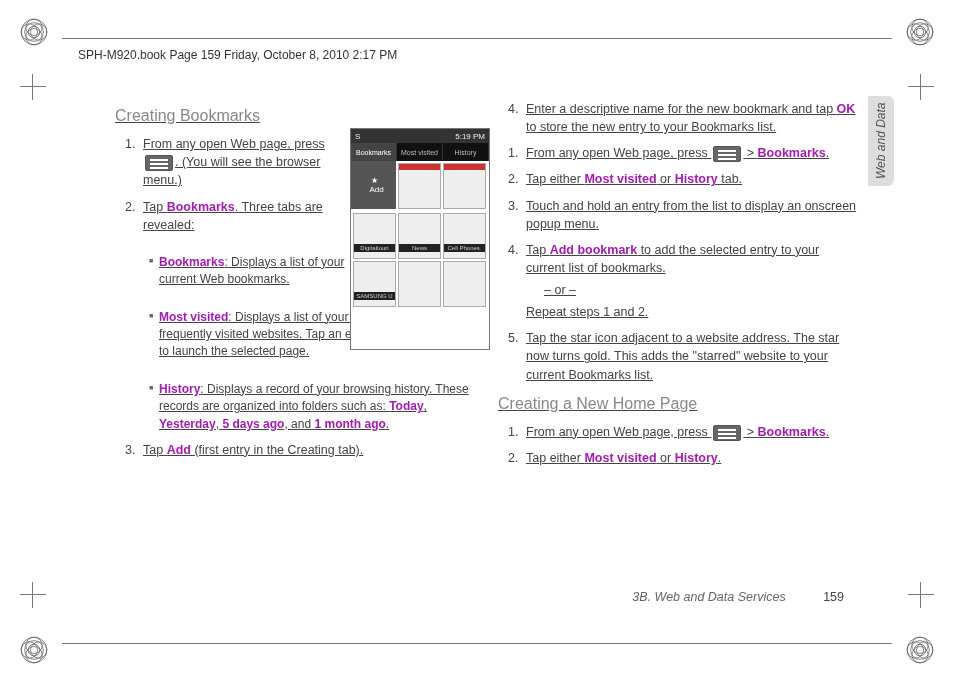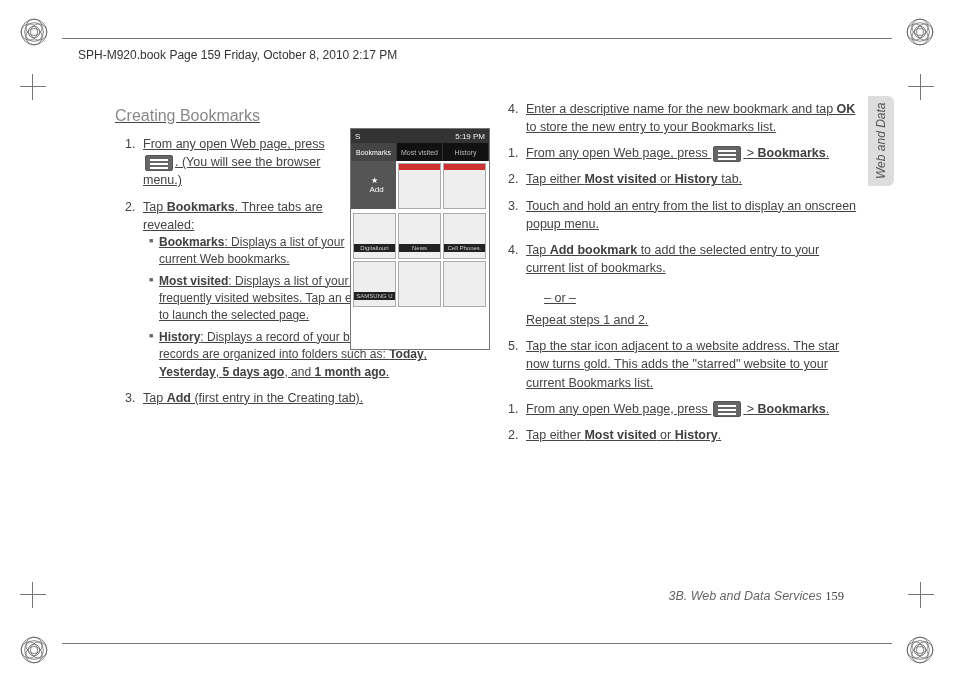--- a/index.html
+++ b/index.html
@@ -42,25 +42,25 @@
 
   
   .col { position:absolute; top:100px; width:360px; font-size:12.5px; line-height:1.45; color:#444;text-decoration:underline; }
   .col.left  { left:115px; }
   .col.right { left:498px; }
 
   h3 { font-size:16px; font-weight:400; color:#888; margin:4px 0 8px 0; }
   ol { list-style:none; counter-reset:step; margin-left:10px; }
   ol > li { counter-increment:step; position:relative; padding-left:18px; margin-bottom:8px; }
   ol > li::before { content:counter(step) "."; position:absolute; left:0; top:0; font-size:12.5px; color:#444; }
-  .sub { margin:0 0 4px 6px; position:relative; padding-left:10px; font-size:12px; }
+  .sub { margin:20px 0 4px 6px; position:relative; padding-left:10px; font-size:12px; }
   .sub::before { content:"■"; position:absolute; left:0; top:2px; font-size:7px; color:#666; }
-  .b { font-weight:bold; color:#404040; }
+  .b { font-weight:bold; color:#a21caf; }
   .indent { margin-left:18px; margin-bottom:6px; }
-  .orline { margin:12px 0 4px 18px; }
+  .orline { margin:4px 0 4px 18px; }
 
   
   .menu-icon {
     display:inline-block; vertical-align:middle; width:28px; height:16px;
     border:1px solid #555; border-radius:2px; background:#666; position:relative; margin:0 2px;
   }
   .menu-icon::before {
     content:""; position:absolute; left:4px; right:4px; top:3px; height:2px; background:#fff;
     box-shadow:0 4px 0 #fff, 0 8px 0 #fff;
   }
@@ -75,21 +75,21 @@
   .pstar { display:inline-block; margin-right:4px; color:#fff; }
   .pgrid { display:flex; flex-wrap:wrap; padding:2px; gap:2px; }
   .pthumb { width:43px; height:46px; background:#eee; border:1px solid #aaa; font-size:5px; color:#333; overflow:hidden; }
   .pthumb .cap { background:#222; color:#ccc; font-size:6px; text-align:center; padding:1px 0; margin-top:30px; }
   .pthumb .redbar { height:6px; background:#c33; }
 
   
   .wrap-phone { width:210px; }
 
   .footer { position:absolute; bottom:78px; right:110px; font-size:12.5px; font-style:italic; color:#666; }
-  .footer .pn { font-style:normal; color:#444;font-family:Liberation Serif, serif; }
+  .footer .pn { font-style:normal; margin-left:34px; color:#444; }
 </style>
 </head>
 <body>
 
 <div class="spiro tl"><svg viewBox="0 0 24 24">
       <g fill="none" stroke="#555" stroke-width="0.6">
         <circle cx="12" cy="12" r="11"></circle>
         <circle cx="12" cy="12" r="8"></circle>
         <circle cx="12" cy="12" r="5"></circle>
         <circle cx="8" cy="12" r="7"></circle>
@@ -236,20 +236,21 @@
     </li>
     <li>Touch and hold an entry from the list to display an onscreen popup menu.</li>
     <li>
       <span>Tap </span><span class="b">Add bookmark</span><span> to add the selected entry to your current list of bookmarks.</span>
       <div class="orline">– or –</div>
       <div class="indent" style="margin-left:0">Repeat steps 1 and 2.</div>
     </li>
     <li>Tap the star icon adjacent to a website address. The star now turns gold. This adds the "starred" website to your current Bookmarks list.</li>
   </ol>
 
+  <h3>Creating a New Home Page</h3>
   <ol>
     <li>
       <span>From any open Web page, press </span>
       <span class="menu-icon"></span>
       <span>&gt;</span>
       <span class="b">Bookmarks</span><span>.</span>
     </li>
     <li>
       <span>Tap either </span><span class="b">Most visited</span><span> or </span><span class="b">History</span><span>.</span>
     </li>

